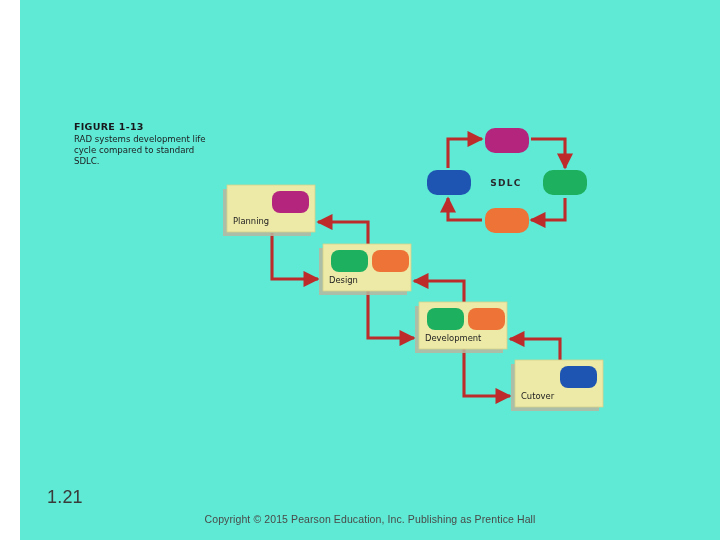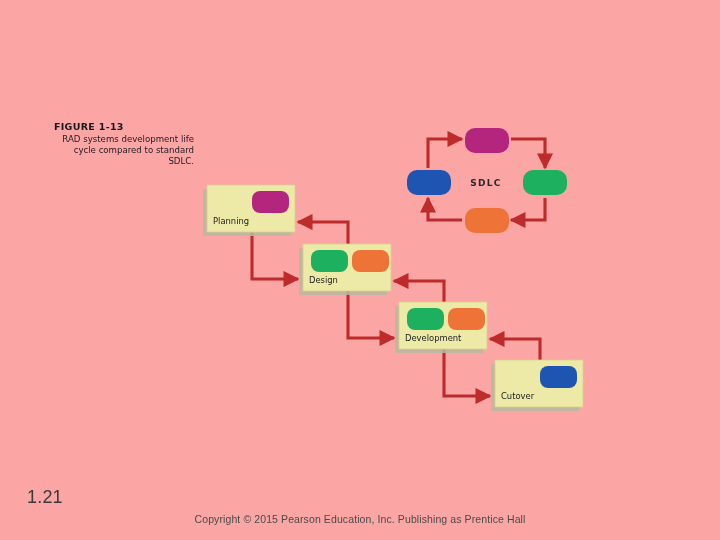--- a/index.html
+++ b/index.html
@@ -12,21 +12,22 @@
     height: 540px;
     position: relative;
     overflow: hidden;
     font-family: "Liberation Sans", sans-serif;
     -webkit-font-smoothing: antialiased;
   }
 
   #slide {
     position: absolute;
     inset: 0;
-    background: #fca5a5;
+    background: #5eead4;
+    margin-left: 20px;
   }
 
   
   #figure-caption {
     position: absolute;
     left: 54px;
     top: 121px;
     width: 140px;
     color: #18171c;
   }
@@ -36,21 +37,20 @@
     font-size: 9.5px;
     letter-spacing: 0.3px;
     line-height: 12px;
     margin-bottom: 1px;
   }
   #figure-caption .fig-desc {
     font-family: "DejaVu Sans", sans-serif;
     font-size: 8.6px;
     line-height: 11.2px;
     color: #1d1c20;
-    text-align: right;
   }
 
   
   #diagram {
     position: absolute;
     left: 0;
     top: 0;
     width: 720px;
     height: 470px;
   }

